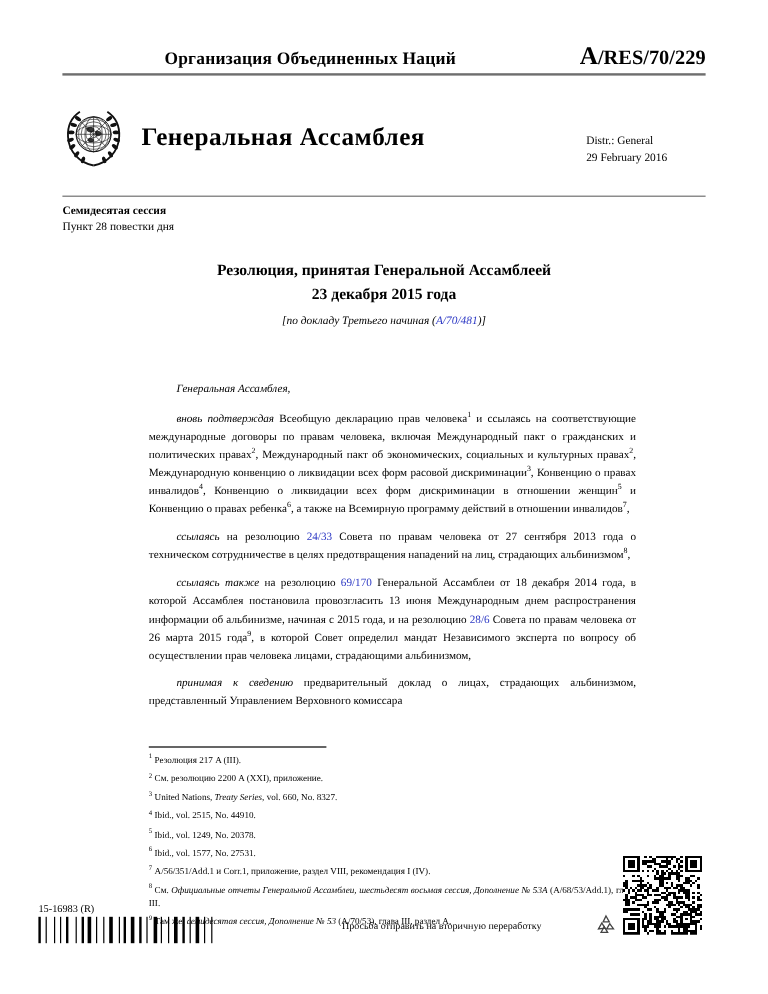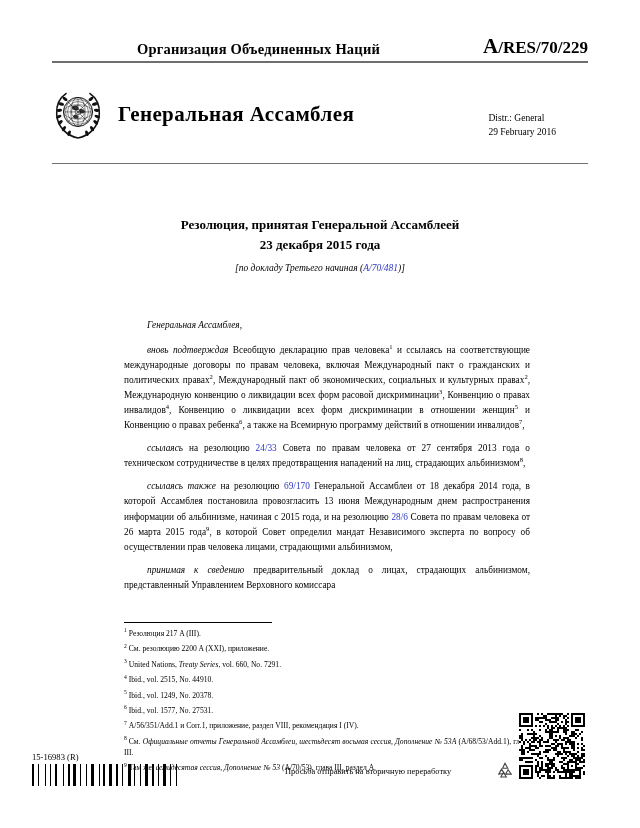--- a/index.html
+++ b/index.html
@@ -305,20 +305,24 @@
       </span>
       <span class="ga-title">Генеральная Ассамблея</span>
     </div>
     <div class="distr">
       <div>Distr.: General</div>
       <div>29 February 2016</div>
     </div>
   </div>
 
   <div class="session-rule"></div>
+  <div class="session">
+    <div class="s1">Семидесятая сессия</div>
+    <div>Пункт 28 повестки дня</div>
+  </div>
 
   <div class="res-title">
     <div>Резолюция, принятая Генеральной Ассамблеей</div>
     <div>23 декабря 2015 года</div>
   </div>
 
   <div class="report-ref">
     <span>[по докладу Третьего начиная (</span><span class="linkish">A/70/481</span><span>)]</span>
   </div>
 
@@ -332,21 +336,21 @@
 
     <p><span class="it">ссылаясь также</span><span> на резолюцию </span><span class="linkish">69/170</span><span> Генеральной Ассамблеи от 18 декабря 2014 года, в которой Ассамблея постановила провозгласить 13 июня Международным днем распространения информации об альбинизме, начиная с 2015 года, и на резолюцию </span><span class="linkish">28/6</span><span> Совета по правам человека от 26 марта 2015 года</span><sup>9</sup><span>, в которой Совет определил мандат Независимого эксперта по вопросу об осуществлении прав человека лицами, страдающими альбинизмом,</span></p>
 
     <p><span class="it">принимая к сведению</span><span> предварительный доклад о лицах, страдающих альбинизмом, представленный Управлением Верховного комиссара</span></p>
   </div>
 
   <div class="fn-rule"></div>
   <div class="footnotes">
     <div class="fn"><span class="num">1</span><span>Резолюция 217 A (III).</span></div>
     <div class="fn"><span class="num">2</span><span>См. резолюцию 2200 A (XXI), приложение.</span></div>
-    <div class="fn"><span class="num">3</span><span>United Nations, </span><span class="it">Treaty Series</span><span>, vol. 660, No. 7291.</span></div>
+    <div class="fn"><span class="num">3</span><span>United Nations, </span><span class="it">Treaty Series</span><span>, vol. 660, No. 8327.</span></div>
     <div class="fn"><span class="num">4</span><span>Ibid., vol. 2515, No. 44910.</span></div>
     <div class="fn"><span class="num">5</span><span>Ibid., vol. 1249, No. 20378.</span></div>
     <div class="fn"><span class="num">6</span><span>Ibid., vol. 1577, No. 27531.</span></div>
     <div class="fn"><span class="num">7</span><span>A/56/351/Add.1 и Corr.1, приложение, раздел VIII, рекомендация I (IV).</span></div>
     <div class="fn wide"><span class="num">8</span><span>См. </span><span class="it">Официальные отчеты Генеральной Ассамблеи, шестьдесят восьмая сессия, Дополнение № 53A</span><span> (A/68/53/Add.1), глава III.</span></div>
     <div class="fn"><span class="num">9</span><span>Там же, </span><span class="it">семидесятая сессия, Дополнение № 53</span><span> (A/70/53), глава III, раздел A.</span></div>
   </div>
 
   <div class="jobnum">15-16983 (R)</div>
   <div class="barcode" id="barcode">

